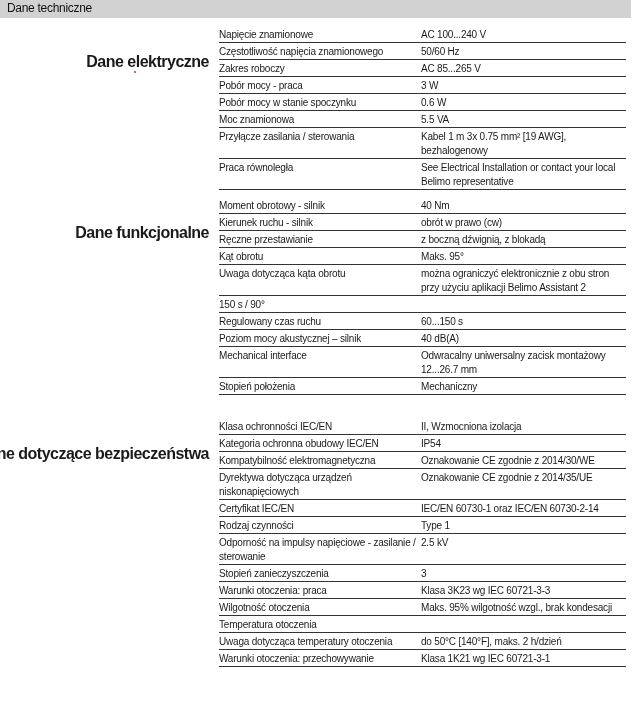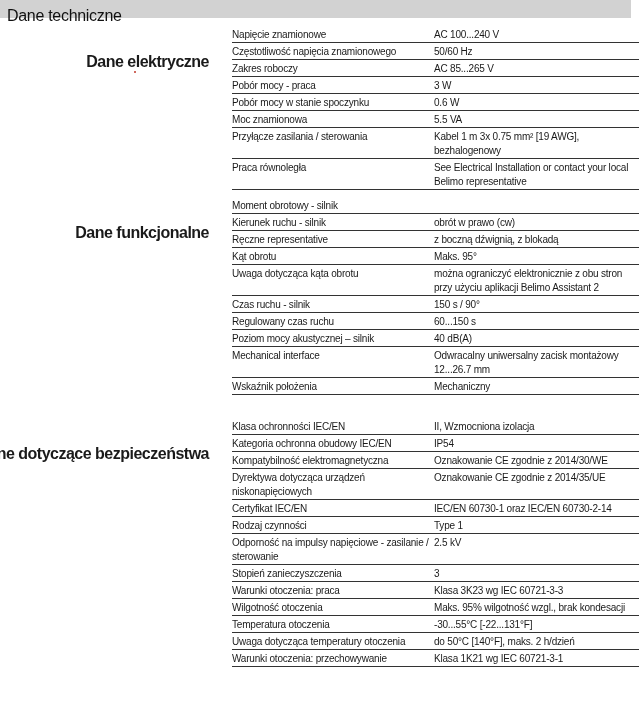--- a/index.html
+++ b/index.html
@@ -5,36 +5,36 @@
   html, body { margin: 0; padding: 0; background: #ffffff; }
   body {
     width: 642px; height: 704px; overflow: hidden; position: relative;
     font-family: "DejaVu Sans", sans-serif; color: #1a1a1a;
   }
   .header-bar {
     position: absolute; left: 0; top: 0; width: 631px; height: 18px;
     background: #d2d2d2;
   }
   .header-title {
-    position: absolute; left: 7px; top: 7px;
-    font-size: 16px; font-weight: normal; letter-spacing: -0.3px; color: #111;
+    position: absolute; left: 7px; top: 1px;
+    font-size: 12px; font-weight: normal; letter-spacing: -0.3px; color: #111;
     font-family: "Liberation Sans", sans-serif;
   }
   .dot {
     position: absolute; left: 134px; top: 71px; width: 2px; height: 2px;
     background: #c0392b; border-radius: 50%;
   }
   .group { position: absolute; left: 0; width: 642px; }
   .group-label {
     position: absolute; right: 433px; top: 3px;
     font-size: 16px; font-weight: bold; letter-spacing: -0.5px; white-space: nowrap;
     font-family: "Liberation Sans", sans-serif;
     margin-top: 24px;
   }
-  .rows { position: absolute; left: 232px; width: 407px; top: 0; }
+  .rows { position: absolute; left: 219px; width: 407px; top: 0; }
   .row {
     display: flex; border-bottom: 1px solid #333; box-sizing: border-box;
     font-size: 10px; line-height: 14px; letter-spacing: -0.2px;
     font-family: "Liberation Sans", sans-serif;
   }
   .row .k { width: 202px; padding: 2px 0 0 0; box-sizing: border-box; }
   .row .v { flex: 1; padding: 2px 0 0 0; box-sizing: border-box; }
   .row.h1 { height: 17px; }
   .row.h2 { height: 31px; justify-content: space-between; }
 </style>
@@ -82,55 +82,55 @@
           <div class="k">Praca równoległa</div>
           <div class="v">See Electrical Installation or contact your local Belimo representative</div>
         </div>
       </div>
     </div>
     <div class="group" style="top: 197px;">
       <div class="group-label">Dane funkcjonalne</div>
       <div class="rows">
         <div class="row h1">
           <div class="k">Moment obrotowy - silnik</div>
+          <div class="v">40 Nm</div>
         </div>
         <div class="row h1">
           <div class="k">Kierunek ruchu - silnik</div>
           <div class="v">obrót w prawo (cw)</div>
         </div>
         <div class="row h1">
-          <div class="k">Ręczne representative</div>
+          <div class="k">Ręczne przestawianie</div>
           <div class="v">z boczną dźwignią, z blokadą</div>
         </div>
         <div class="row h1">
           <div class="k">Kąt obrotu</div>
           <div class="v">Maks. 95°</div>
         </div>
         <div class="row h2">
           <div class="k">Uwaga dotycząca kąta obrotu</div>
           <div class="v">można ograniczyć elektronicznie z obu stron przy użyciu aplikacji Belimo Assistant 2</div>
         </div>
         <div class="row h1">
-          <div class="k">Czas ruchu - silnik</div>
           <div class="v">150 s / 90°</div>
         </div>
         <div class="row h1">
           <div class="k">Regulowany czas ruchu</div>
           <div class="v">60...150 s</div>
         </div>
         <div class="row h1">
           <div class="k">Poziom mocy akustycznej – silnik</div>
           <div class="v">40 dB(A)</div>
         </div>
         <div class="row h2">
           <div class="k">Mechanical interface</div>
           <div class="v">Odwracalny uniwersalny zacisk montażowy 12...26.7 mm</div>
         </div>
         <div class="row h1">
-          <div class="k">Wskaźnik położenia</div>
+          <div class="k">Stopień położenia</div>
           <div class="v">Mechaniczny</div>
         </div>
       </div>
     </div>
     <div class="group" style="top: 418px;">
       <div class="group-label">Dane dotyczące bezpieczeństwa</div>
       <div class="rows">
         <div class="row h1">
           <div class="k">Klasa ochronności IEC/EN</div>
           <div class="v">II, Wzmocniona izolacja</div>
@@ -166,21 +166,20 @@
         <div class="row h1">
           <div class="k">Warunki otoczenia: praca</div>
           <div class="v">Klasa 3K23 wg IEC 60721-3-3</div>
         </div>
         <div class="row h1">
           <div class="k">Wilgotność otoczenia</div>
           <div class="v">Maks. 95% wilgotność wzgl., brak kondesacji</div>
         </div>
         <div class="row h1">
           <div class="k">Temperatura otoczenia</div>
-          <div class="v">-30...55°C [-22...131°F]</div>
         </div>
         <div class="row h1">
           <div class="k">Uwaga dotycząca temperatury otoczenia</div>
           <div class="v">do 50°C [140°F], maks. 2 h/dzień</div>
         </div>
         <div class="row h1">
           <div class="k">Warunki otoczenia: przechowywanie</div>
           <div class="v">Klasa 1K21 wg IEC 60721-3-1</div>
         </div>
       </div>

